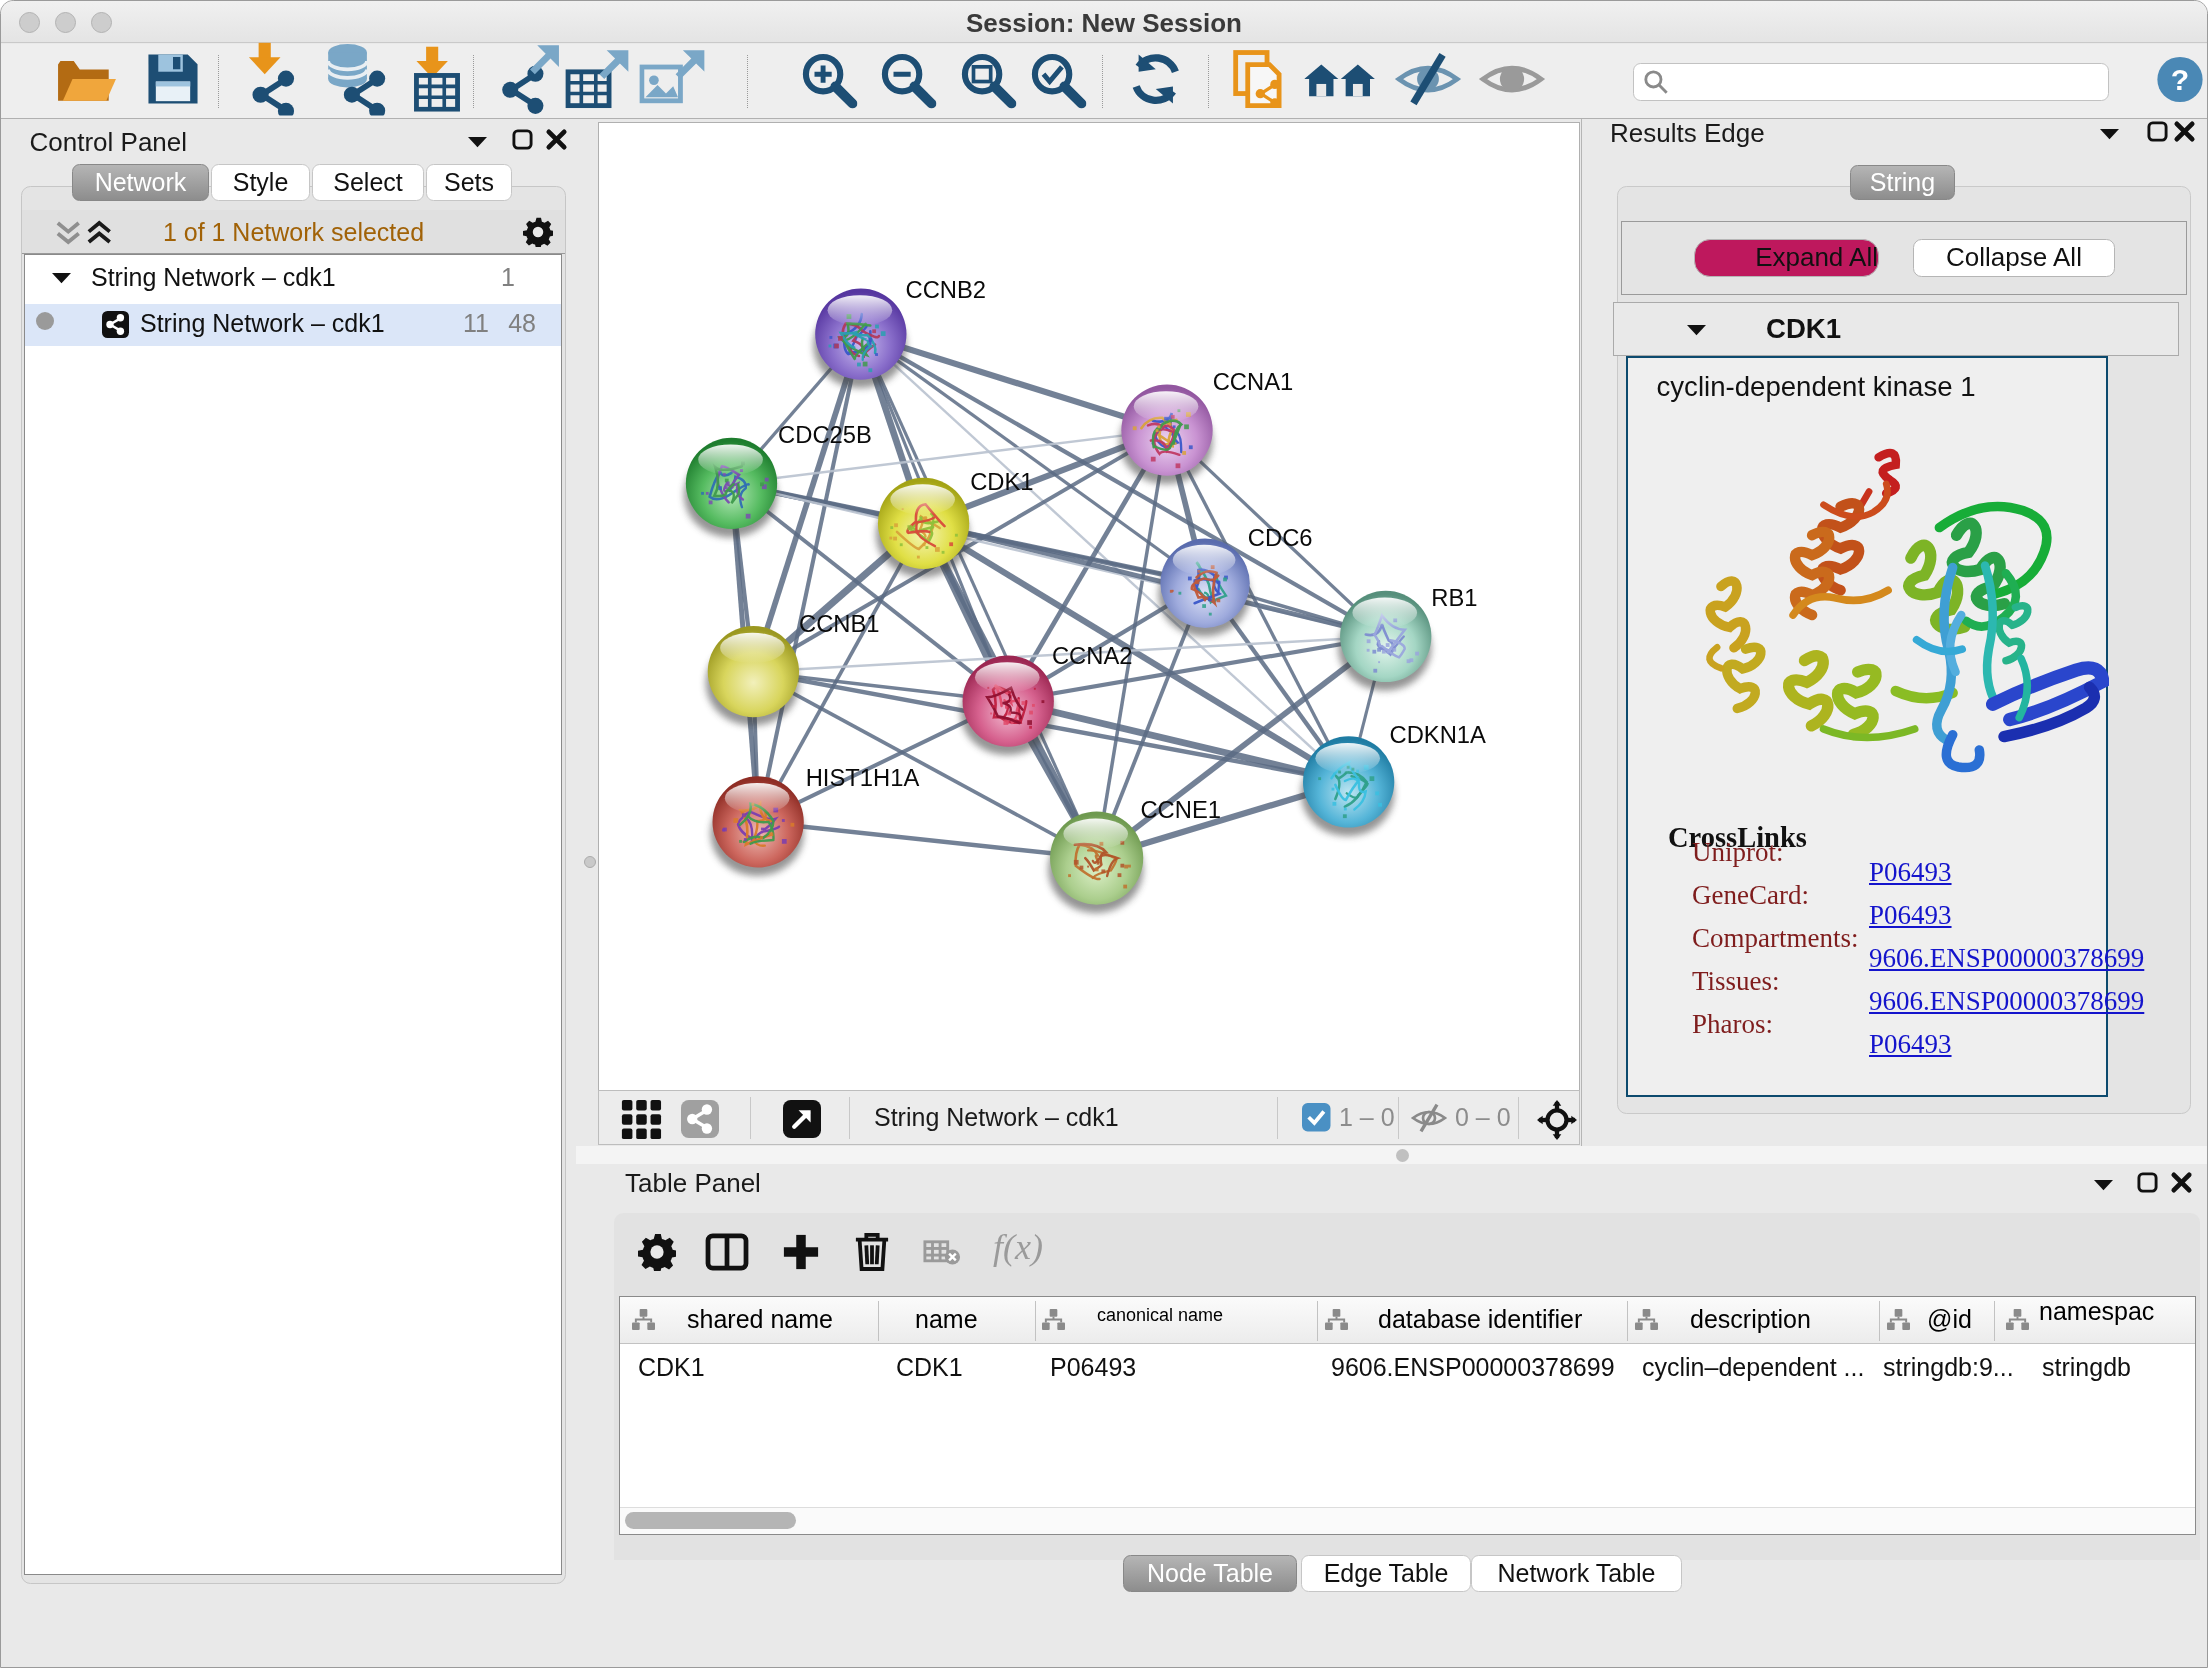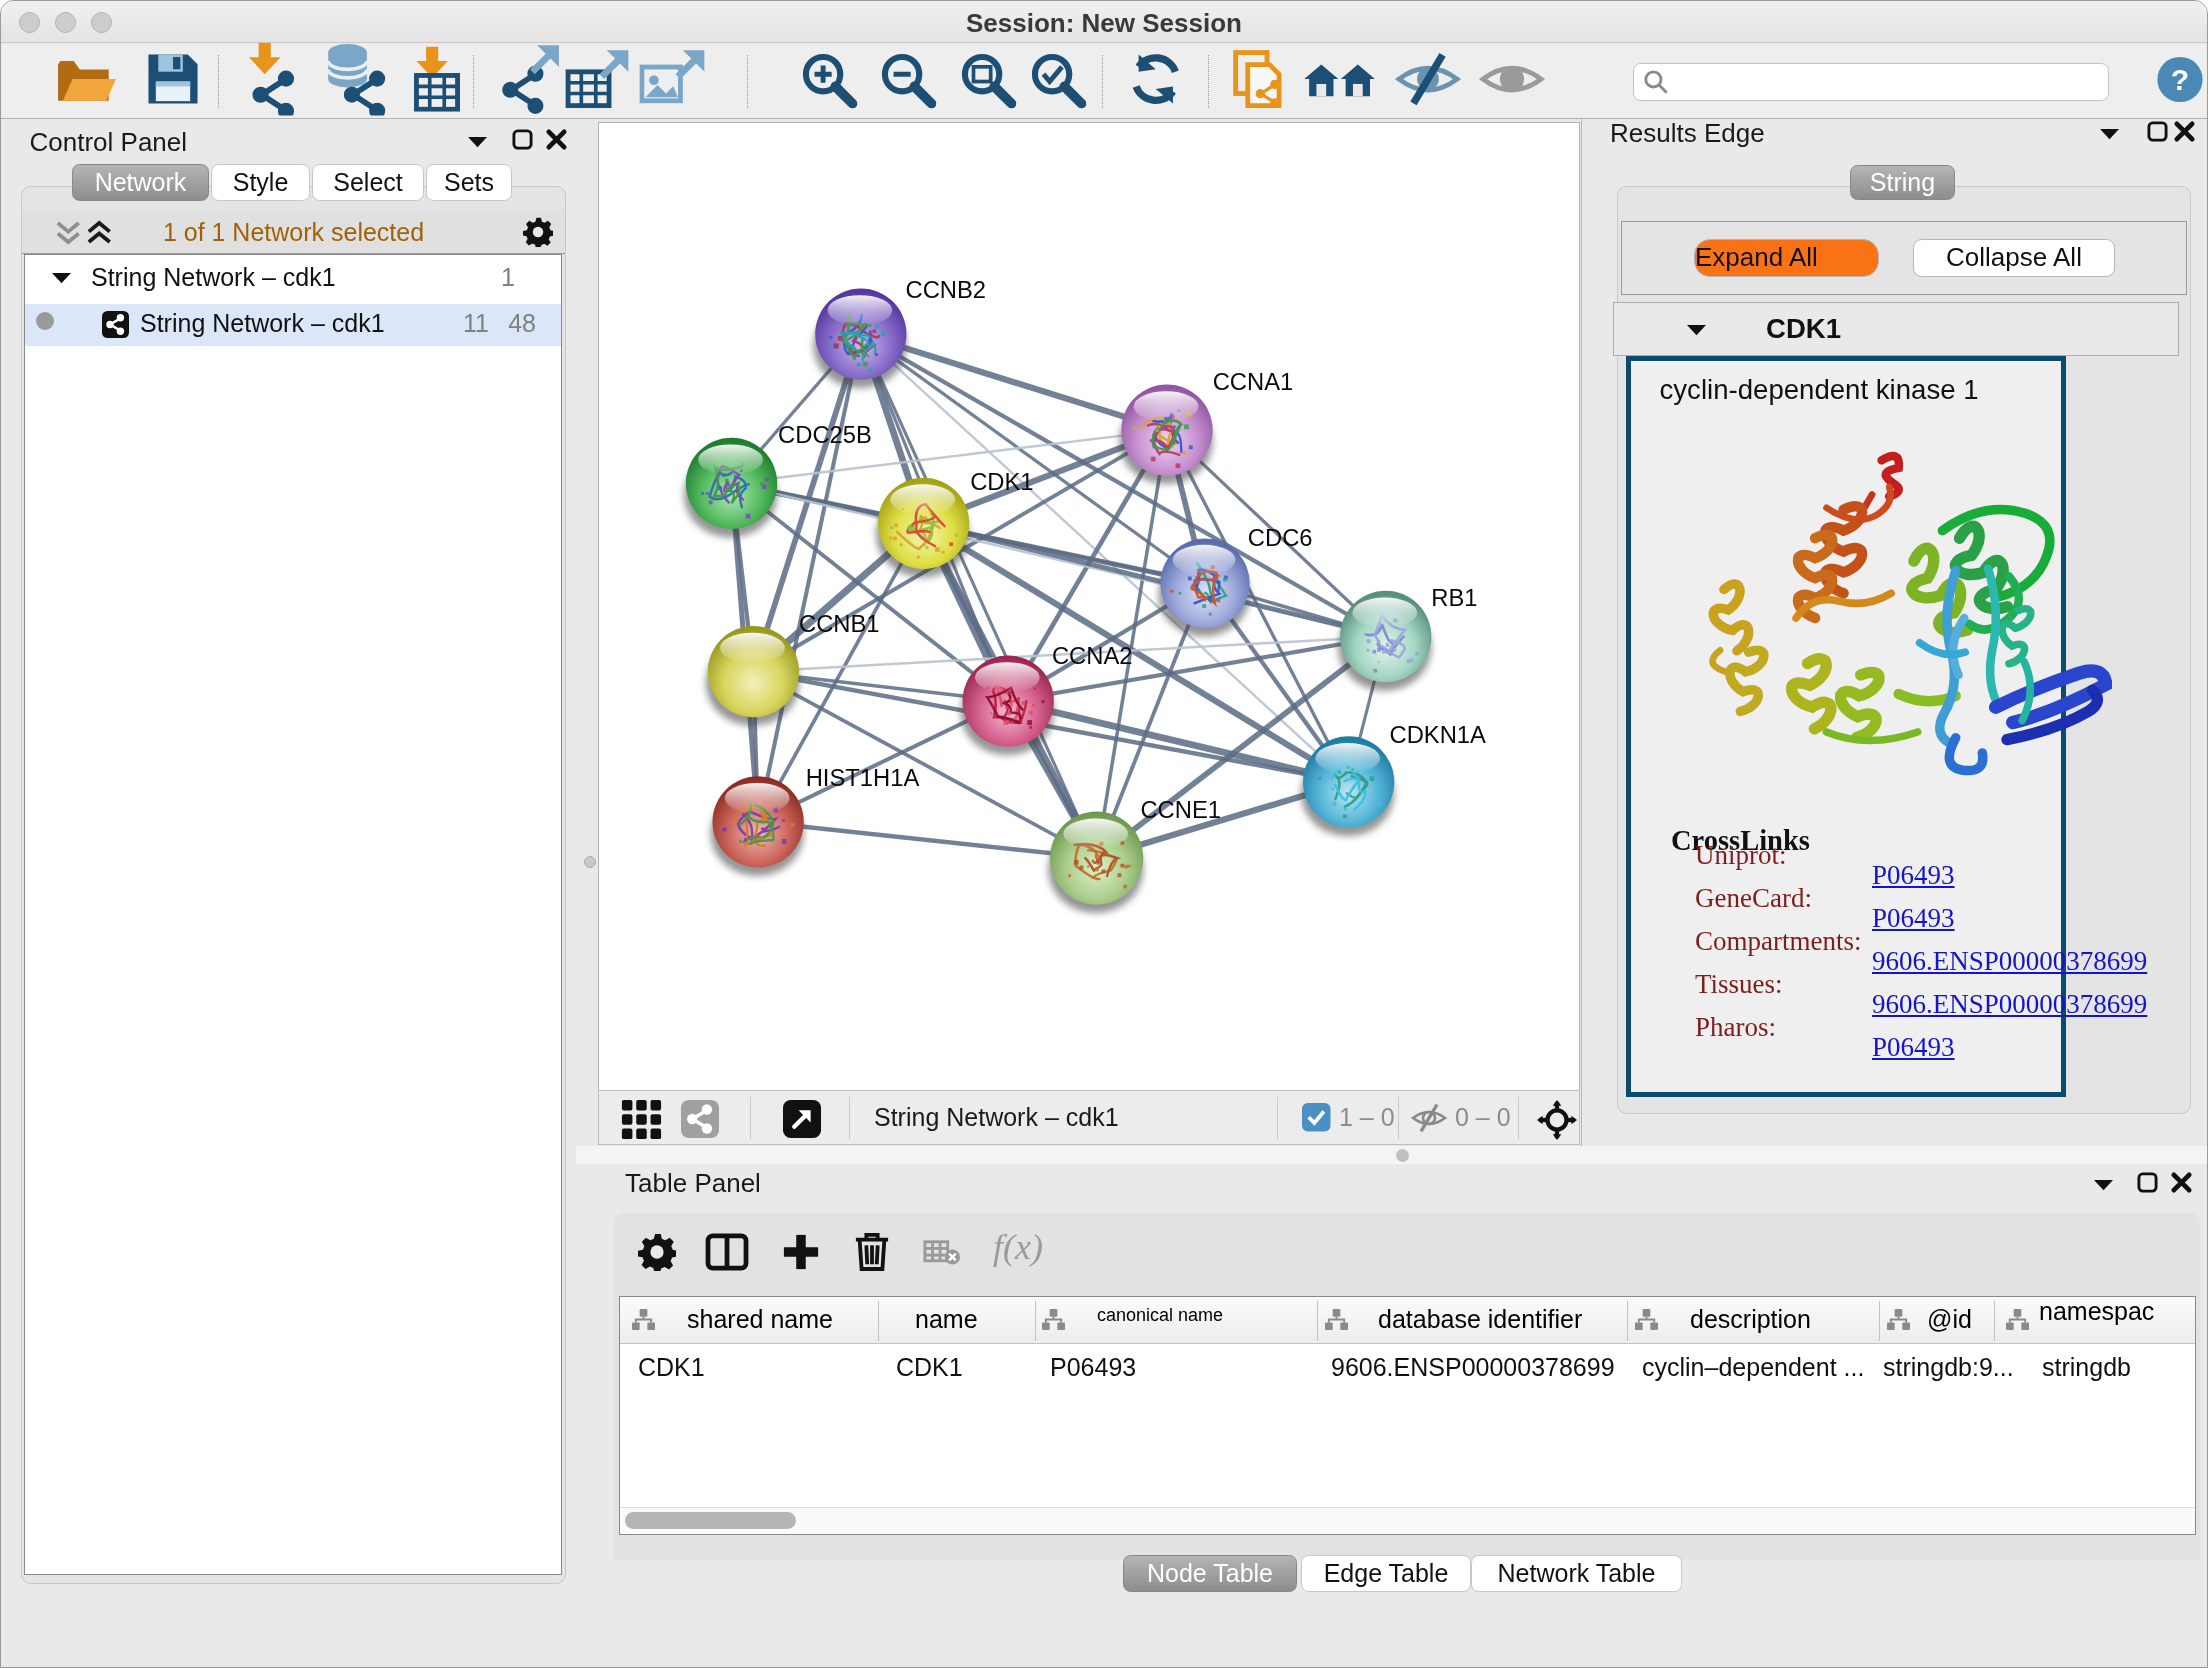--- a/index.html
+++ b/index.html
@@ -785,29 +785,29 @@
       </svg></span>
     <span class="abs" style="left:2172px;top:119px"><svg width="23" height="23" viewBox="0 0 24 24">
         <g stroke="#111" stroke-width="5" stroke-linecap="round">
           <line x1="4" y1="4" x2="20" y2="20"></line>
           <line x1="20" y1="4" x2="4" y2="20"></line>
         </g>
       </svg></span>
   <div class="abs" style="left:1616px;top:185px;width:574px;height:928px;background:#e4e4e4;border:1px solid #c9c9c9;border-radius:9.5px"></div>
   <div class="tab tabsel" style="left:1849px;top:164px;width:105px;height:35px;line-height:33px">String</div>
   <div class="abs" style="left:1620px;top:220px;width:566px;height:74px;border:1.9px solid #9a9a9a"></div>
-  <div class="abs" style="left:1693px;top:238px;width:185px;height:38px;background:#f97316;border:1.9px solid #b5b5b5;border-radius:16px;text-align:left;font-size:26px;line-height:34px;color:#111">Expand All</div>
+  <div class="abs" style="left:1693px;top:238px;width:185px;height:38px;background:#be185d;border:1.9px solid #b5b5b5;border-radius:16px;text-align:right;font-size:26px;line-height:34px;color:#111">Expand All</div>
   <div class="abs" style="left:1912px;top:238px;width:202px;height:38px;background:#fff;border:1.9px solid #b5b5b5;border-radius:8.6px;text-align:center;font-size:26px;line-height:34px;color:#111">Collapse All</div>
   <div class="abs" style="left:1612px;top:301px;width:566px;height:54px;border:1px solid #aaa;background:#e9e9e9">
     <span style="position:absolute;left:72px;top:19px"><svg width="21" height="13.3" viewBox="0 0 22 14">
           <path d="M1 2 L21 2 L11 13 Z" fill="#111"></path>
         </svg></span>
     <span style="position:absolute;left:152px;top:9.5px;font-size:27.6px;font-weight:bold;color:#111">CDK1</span>
   </div>
-  <div class="abs" style="left:1625px;top:355px;width:440px;height:741px;border:5px solid #0c4a6e;background:#efefef;font-family:'Liberation Serif',serif">
+  <div class="abs" style="left:1625px;top:355px;width:482px;height:741px;border:2px solid #0c4a6e;background:#efefef;font-family:'Liberation Serif',serif">
     <div style="position:absolute;left:28.5px;top:13.3px;font-size:27.6px;color:#111;font-family:'Liberation Sans',sans-serif">cyclin-dependent kinase 1</div>
     <div style="position:absolute;left:43px;top:86px"><svg width="438" height="361" viewBox="0 0 460 380">
 <g fill="none" stroke-linecap="round">
 <path d="M218 14 q20 -12 18 8 q-24 4 -6 16 q14 8 -4 14" stroke="#c41f1f" stroke-width="9"></path>
 <path d="M208 50 l-14 24" stroke="#c8321c" stroke-width="7"></path>
 <path d="M178 66 c 26 -13.2, 26 13.2, 0 22 c -26 -13.2, -26 13.2, 0 22 c 26 -13.2, 26 13.2, 0 22 c -26 -13.2, -26 13.2, 0 22" stroke="#c2511a" stroke-width="11" fill="none" stroke-linecap="round" transform="rotate(0 178 66)"></path>
             <path d="M148 96 c 24 -12.6, 24 12.6, 0 21 c -24 -12.6, -24 12.6, 0 21 c 24 -12.6, 24 12.6, 0 21 c -24 -12.6, -24 12.6, 0 21" stroke="#ca6a1c" stroke-width="11" fill="none" stroke-linecap="round" transform="rotate(0 148 96)"></path>
 <path d="M160 64 q30 20 52 8 q20 -12 14 -30" stroke="#cc4c1c" stroke-width="7"></path>
 <path d="M128 180 q16 -24 44 -18 q30 8 56 -8" stroke="#d4891d" stroke-width="8"></path>
 <path d="M52 150 c 22 -13.2, 22 13.2, 0 22 c -22 -13.2, -22 13.2, 0 22 c 22 -13.2, 22 13.2, 0 22" stroke="#c9a21f" stroke-width="10" fill="none" stroke-linecap="round" transform="rotate(-12 52 150)"></path>

